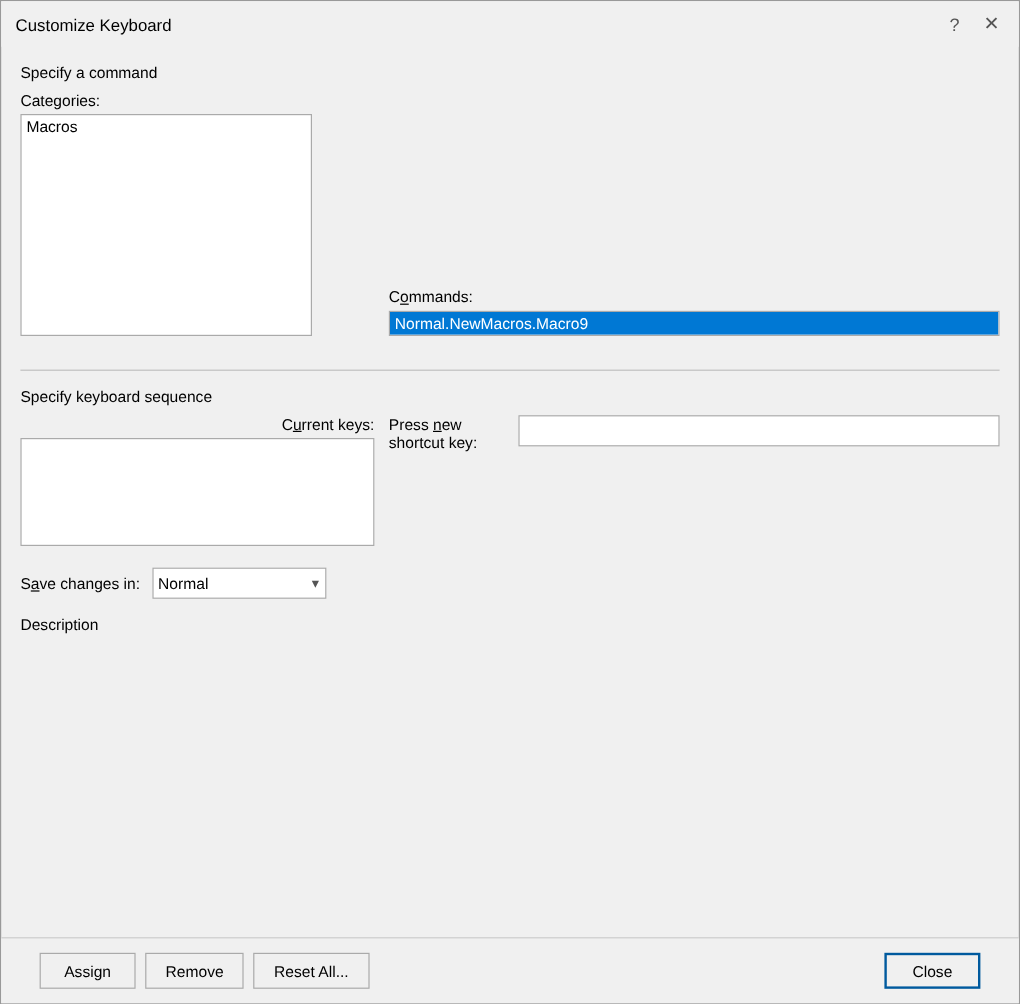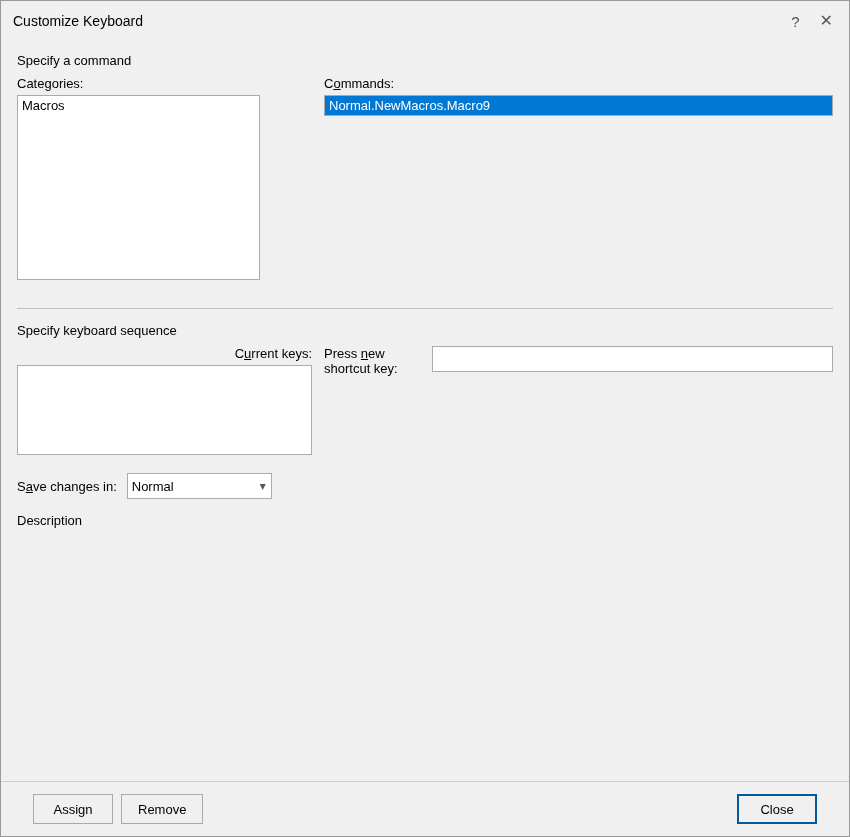--- a/index.html
+++ b/index.html
@@ -87,21 +87,21 @@
       margin-top: 4px;
     }
 
     .specify-command-section {
       margin-bottom: 16px;
     }
 
     .command-row {
       display: flex;
       gap: 12px;
-      align-items: flex-start;
+      align-items: flex-end;
     }
 
     .column-group {
       display: flex;
       flex-direction: column;
       flex: 1;
     }
 
     .column-label {
       font-size: 13px;
@@ -375,18 +375,19 @@
       <div class="description-label">Description</div>
     </div>
 
     <div class="spacer"></div>
   </div>
 
   <div class="bottom-bar">
     <div class="bottom-left">
       <button class="dialog-btn">Assign</button>
       <button class="dialog-btn">Remove</button>
+      <button class="dialog-btn">Reset All...</button>
     </div>
     <div>
       <button class="dialog-btn primary">Close</button>
     </div>
   </div>
 </div>
 
 </body></html>

